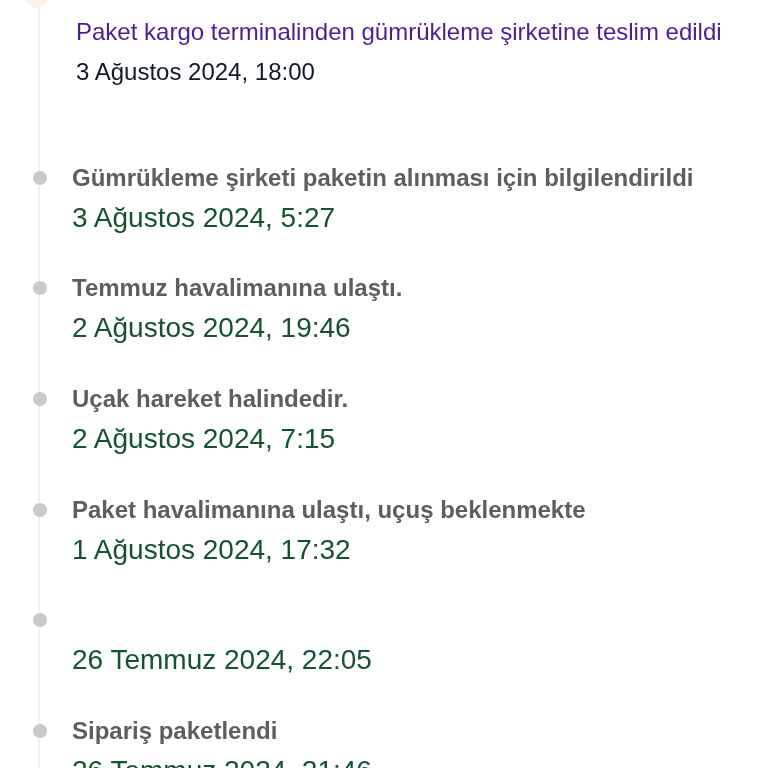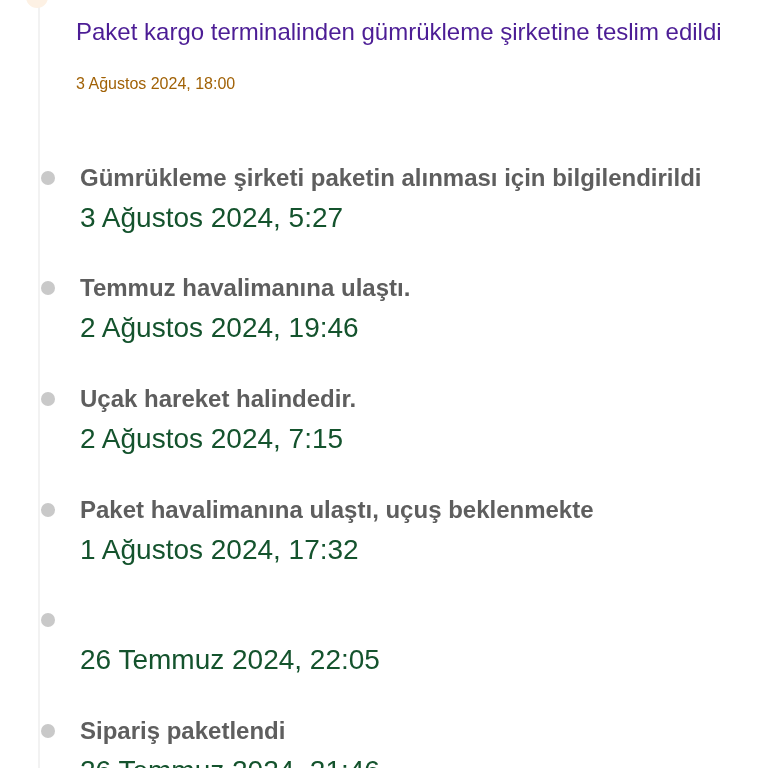--- a/index.html
+++ b/index.html
@@ -17,24 +17,24 @@
     position: absolute; left: 26px; top: -14px; width: 22px; height: 22px;
     border-radius: 50%; background: #fdf1e4;
   }
   .current {
     position: absolute; left: 76px; top: 14px; width: 670px;
   }
   .current .title {
     font-size: 24px; line-height: 36px; color: #4c1d95;
   }
   .current .time {
-    font-size: 16px; line-height: 36px; color: #a16207; margin-top: 16px;
+    font-size: 24px; line-height: 36px; color: #0f172a; margin-top: 4px;
   }
   .event {
-    position: absolute; left: 8px; width: 632px; height: 100px;
+    position: absolute; left: 0; width: 632px; height: 100px;
   }
   .event .dot {
     position: absolute; left: 33px; top: 13px; width: 14px; height: 14px;
     border-radius: 50%; background: #c9c9c9;
   }
   .event .title {
     position: absolute; left: 72px; top: 0; font-size: 24px; line-height: 40px;
     color: #5e5e5e; font-weight: bold; white-space: nowrap;
   }
   .event .time {

